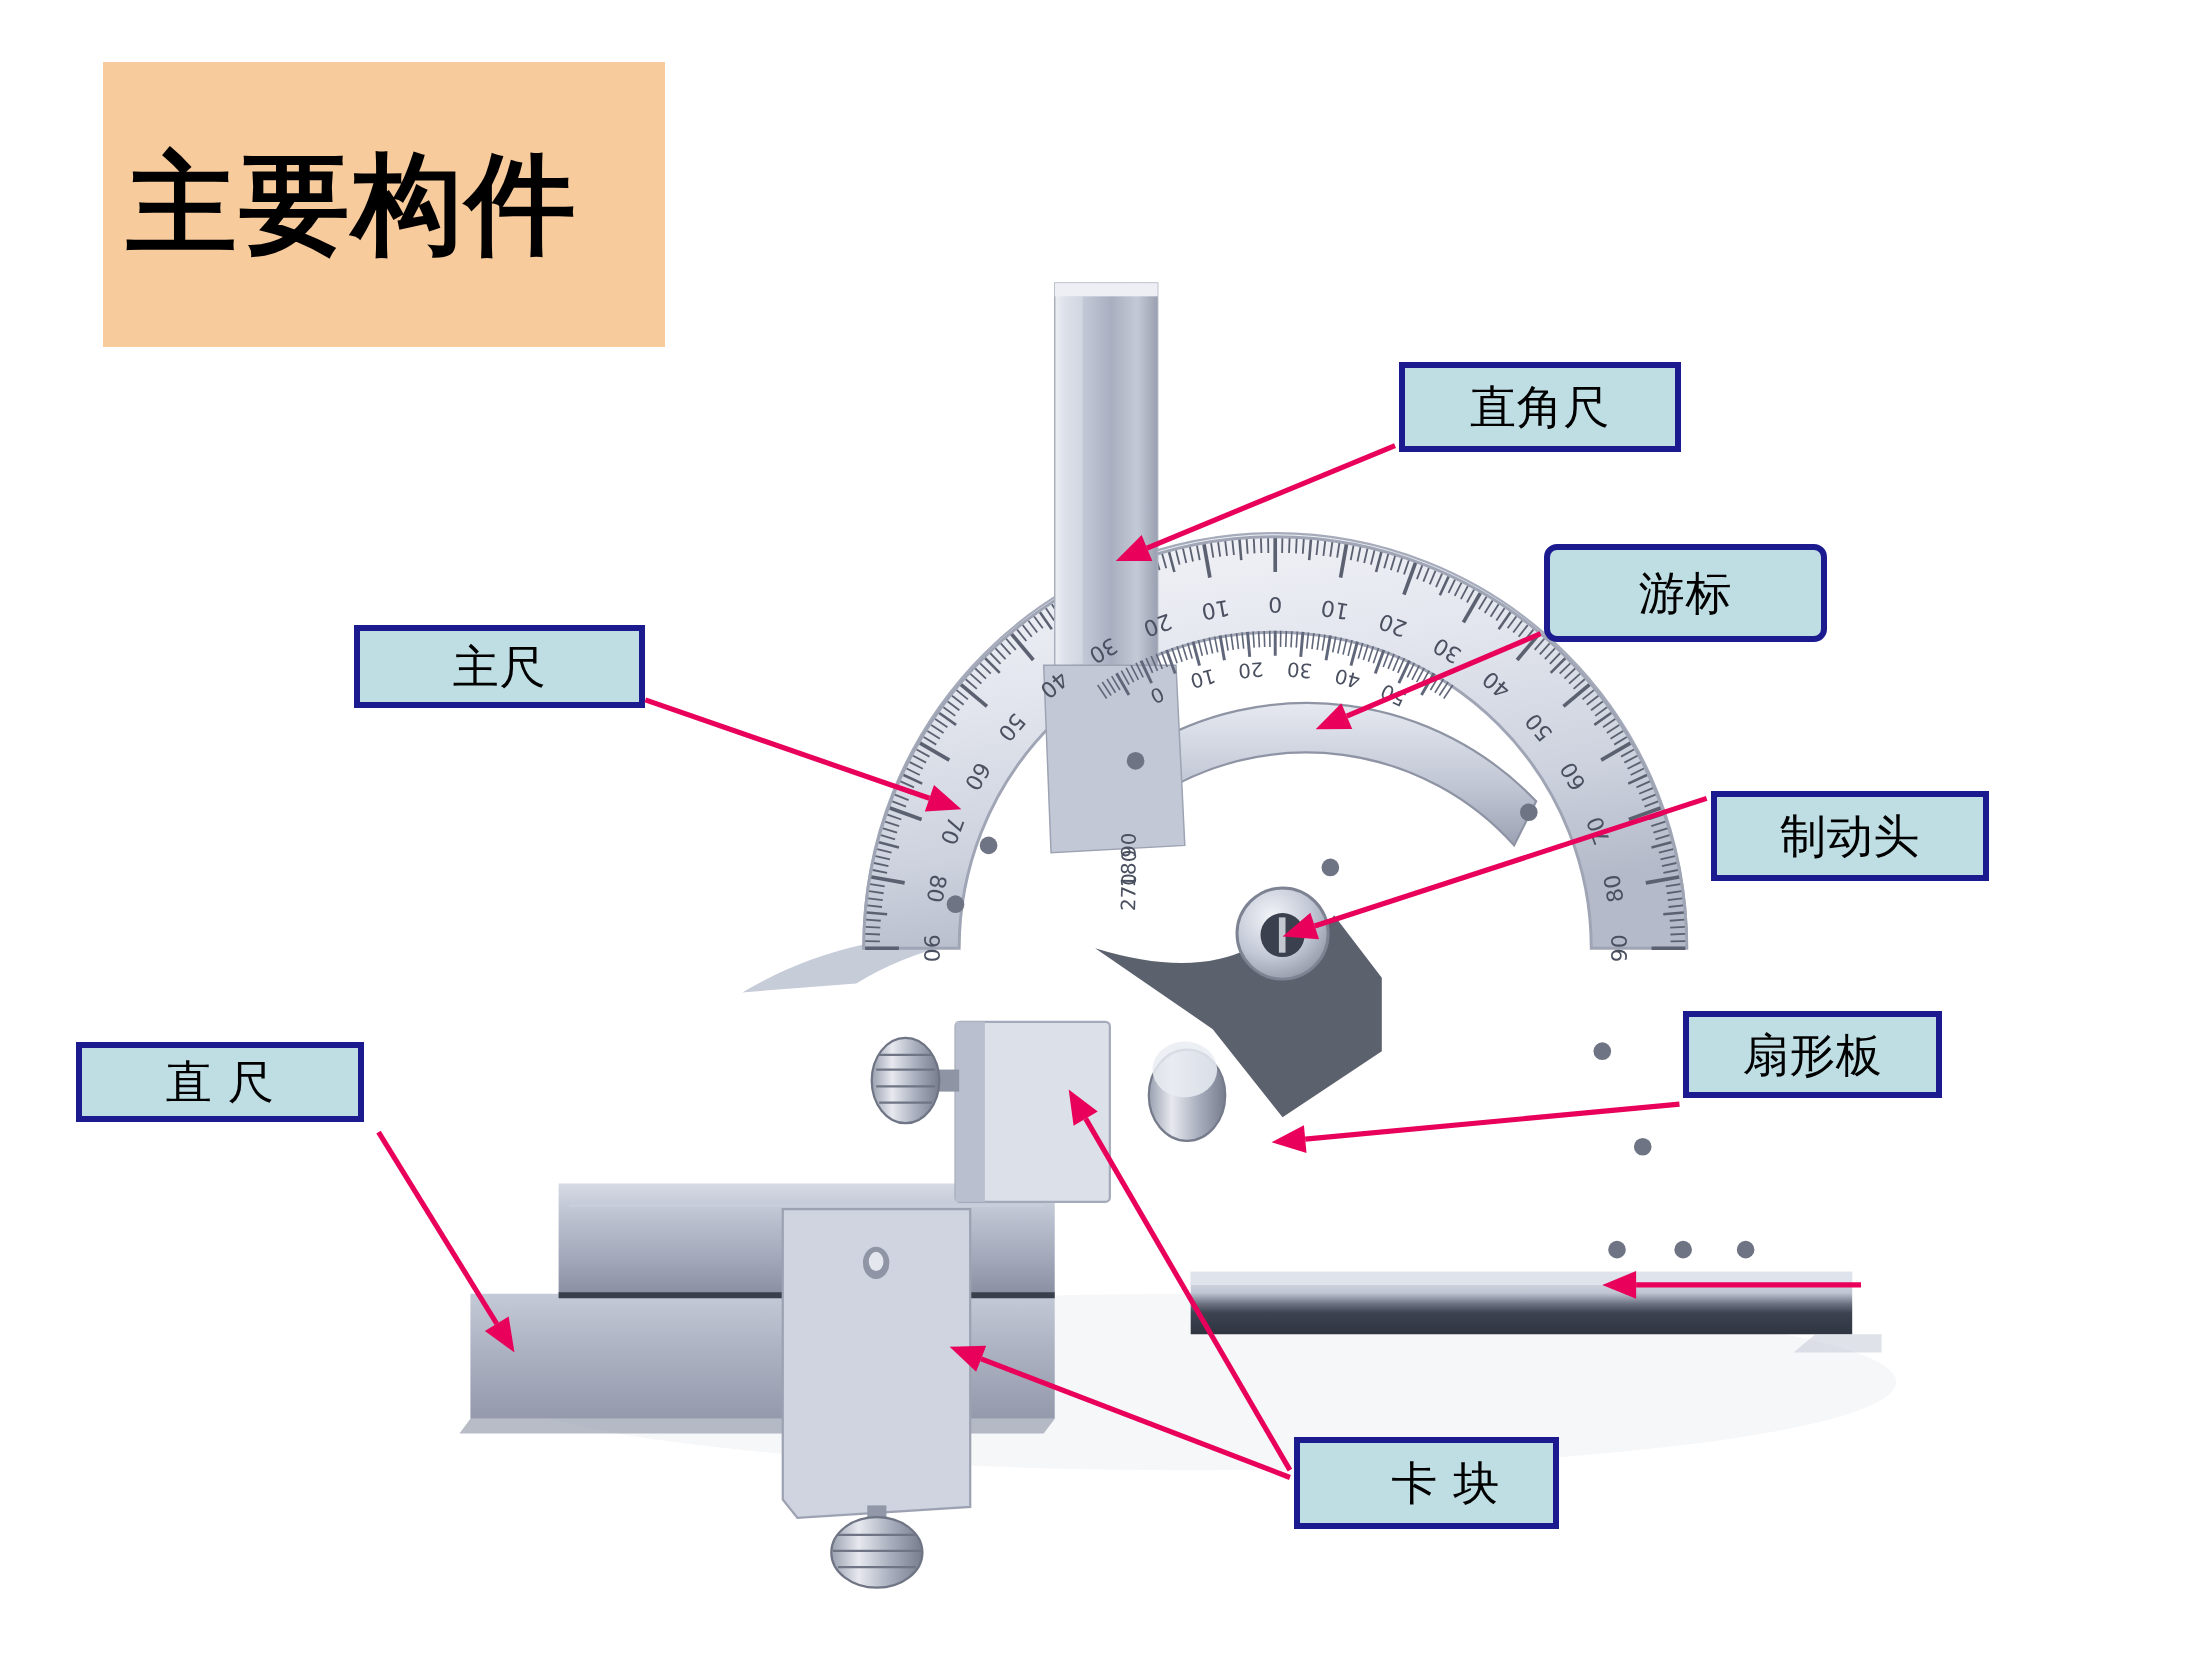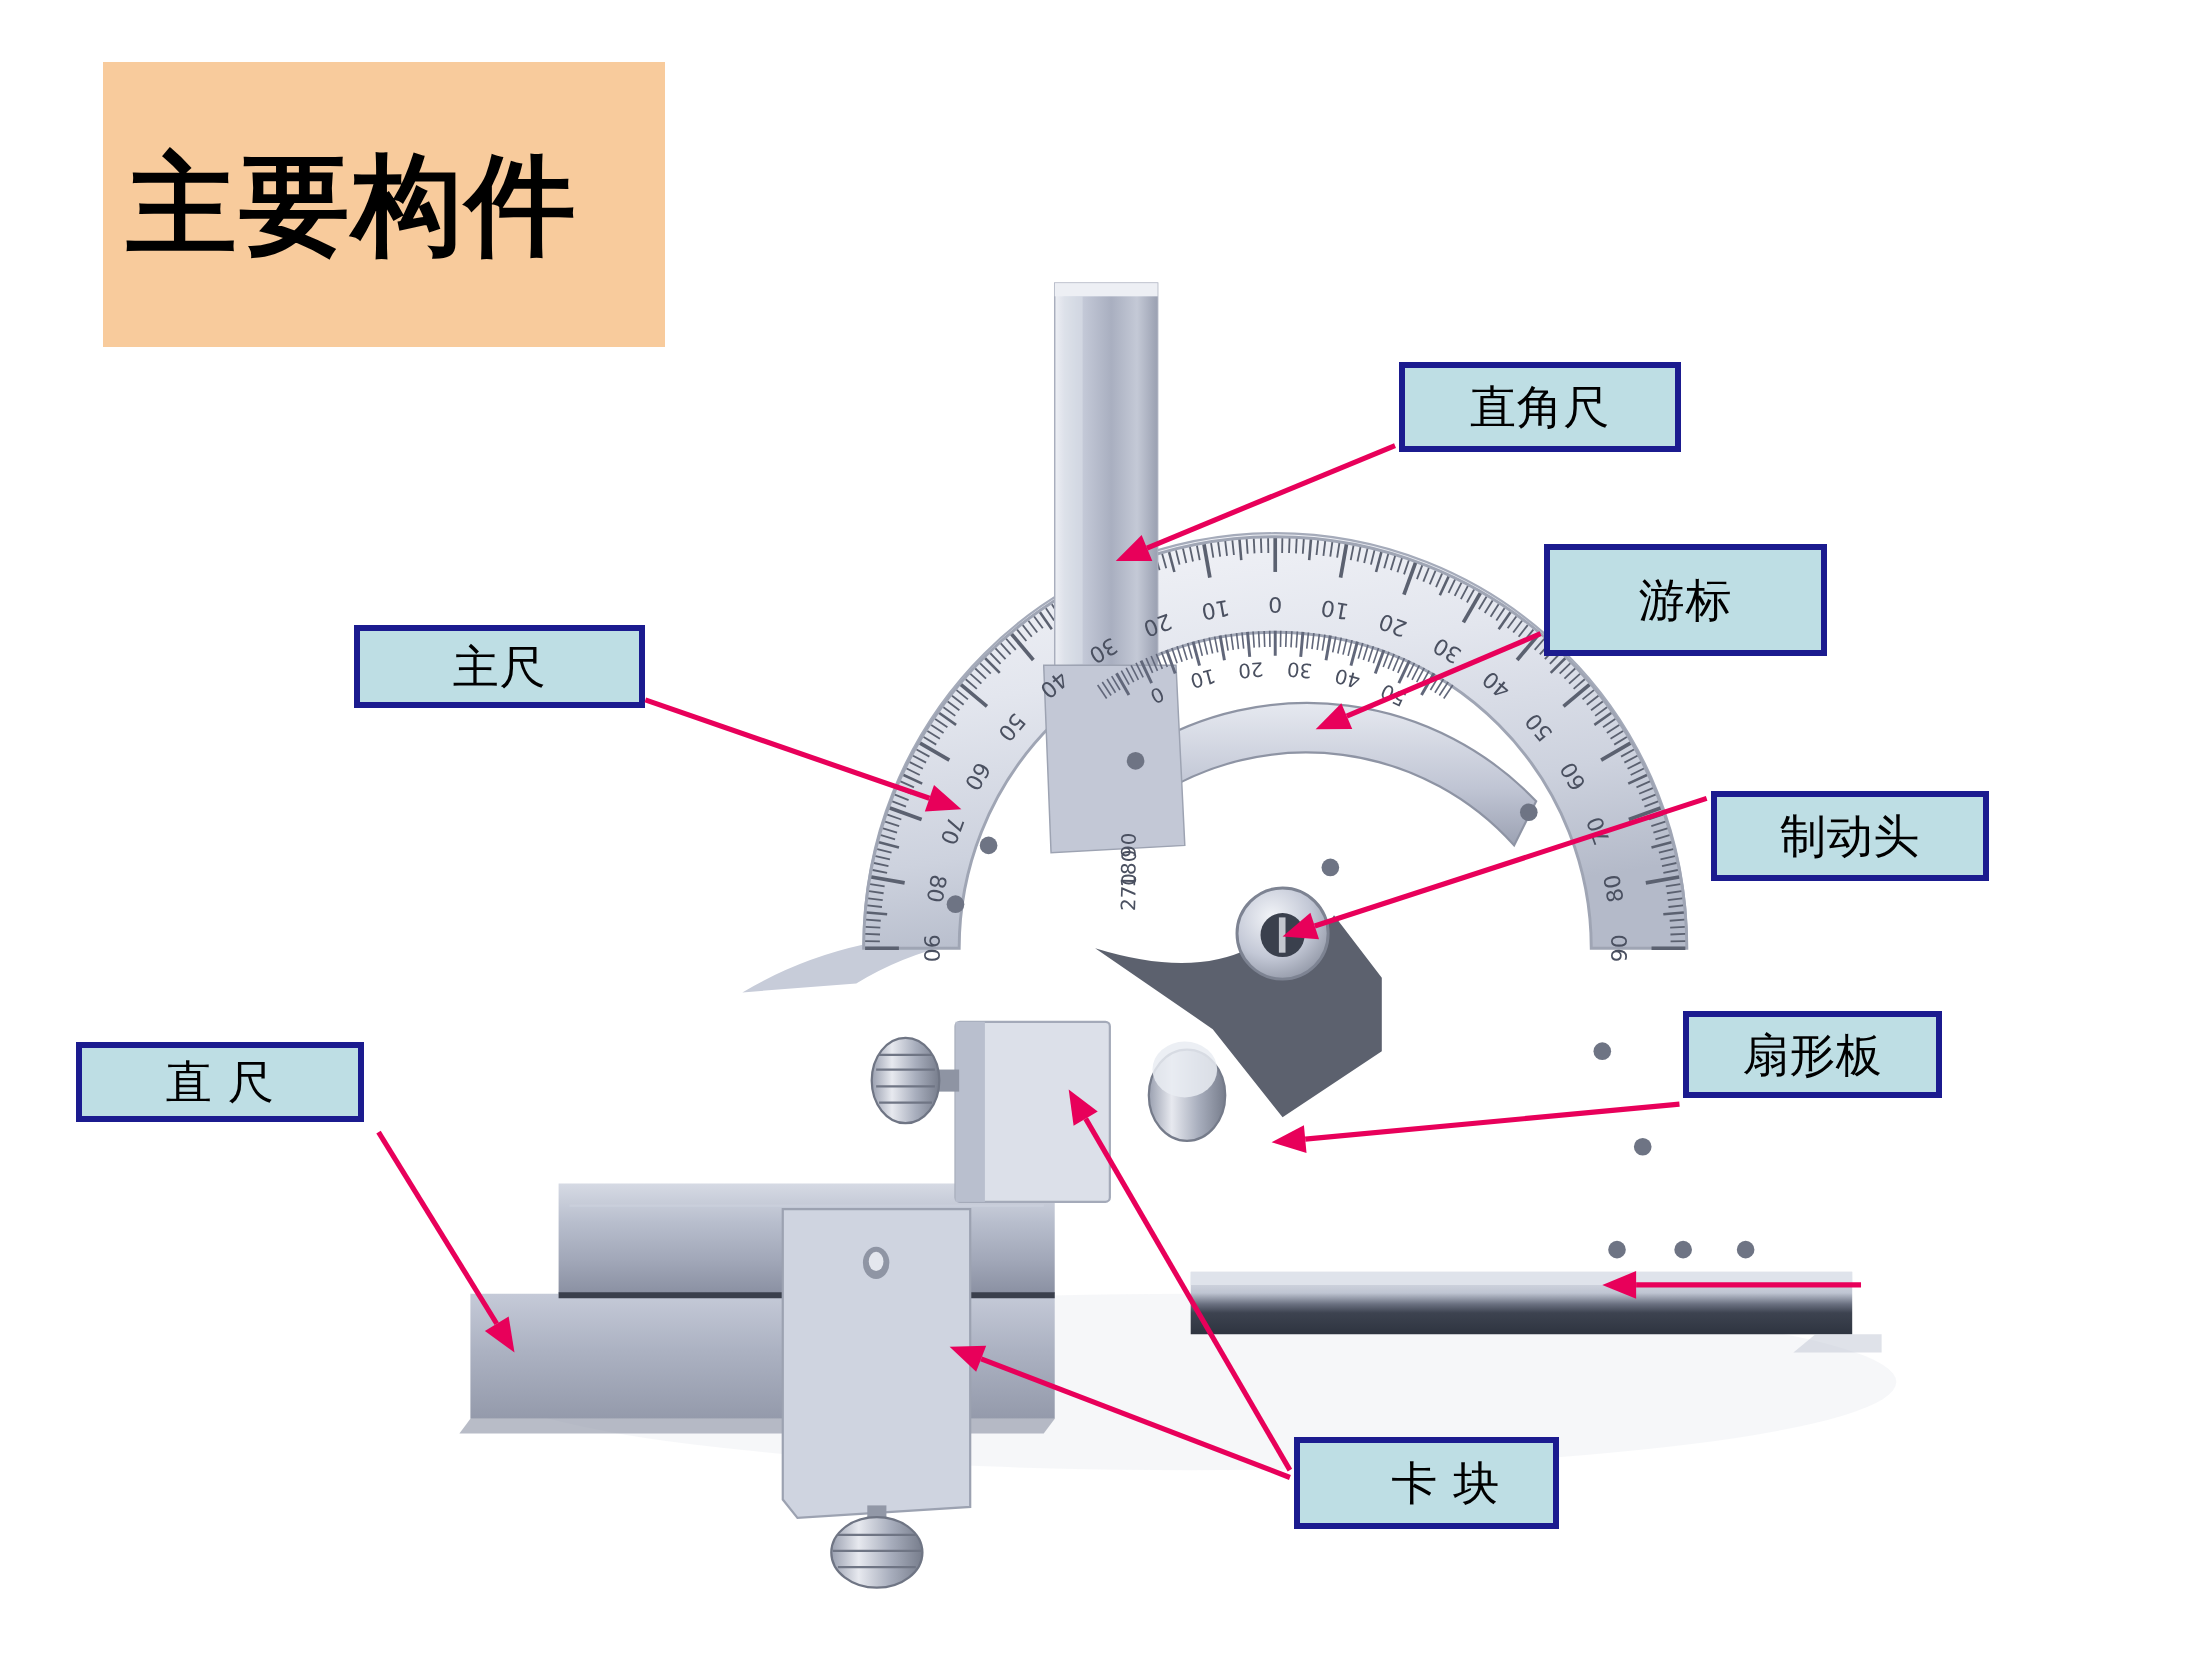--- a/index.html
+++ b/index.html
@@ -25,21 +25,21 @@
     left: 103px;
     top: 62px;
     width: 562px;
     height: 285px;
     background: #F8CB9C;
     display: flex;
     align-items: center;
     justify-content: flex-start;
   }
   .title-text {
-    font-family: Liberation Sans, sans-serif;
+    font-family: Liberation Serif, serif;
     font-size: 110px;
     font-weight: 700;
     color: #000000;
     letter-spacing: 2.9px;
     line-height: 1;
     padding-left: 23.5px;
     white-space: nowrap;
   }
 
   
@@ -578,21 +578,21 @@
         <polygon points="1454,1482 1493.5390781768072,1512.2268307456857 1460.6833193608552,1531.3186905981984" fill="#E8005A"></polygon>
         <line x1="1755" y1="2010" x2="1334.936287511969" y2="1848.5068232767399" stroke="#E8005A" stroke-width="7"></line>
         <polygon points="1292,1832 1341.7543232132311,1830.7722697391873 1328.118251810707,1866.2413768142924" fill="#E8005A"></polygon>
       </g>
   </svg>
 
   <div class="label-box" style="left:1399px; top:362px; width:282px; height:90px;">
     <span class="label-text">直角尺</span>
   </div>
 
-  <div class="label-box" style="left:1544px; top:544px; width:283px; height:112px;">
+  <div class="label-box" style="left:1544px; top:544px; width:283px; height:98px;border-radius:13px;">
     <span class="label-text">游标</span>
   </div>
 
   <div class="label-box" style="left:354px; top:625px; width:291px; height:83px;">
     <span class="label-text">主尺</span>
   </div>
 
   <div class="label-box" style="left:1711px; top:750px; width:278px; height:90px;margin-top:41px;">
     <span class="label-text">制动头</span>
   </div>

